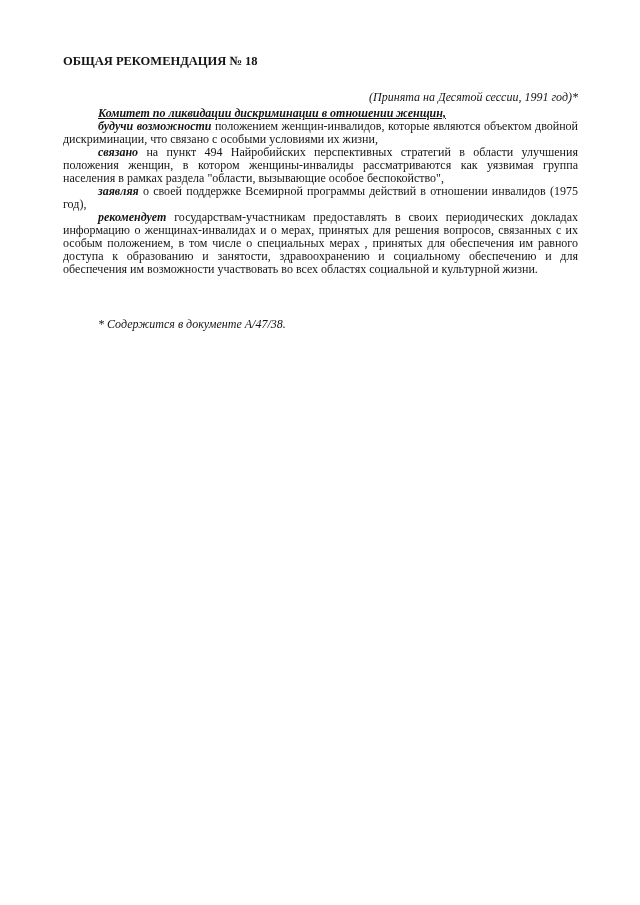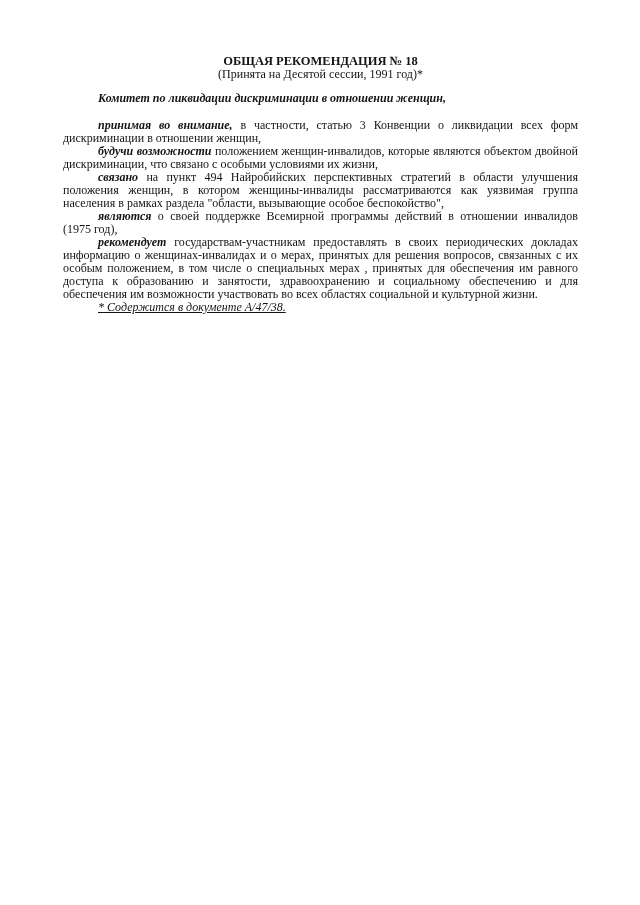--- a/index.html
+++ b/index.html
@@ -10,72 +10,73 @@
     height: 905px;
     background: #ffffff;
     padding: 55px 62px 0 63px;
     font-family: "Liberation Serif", "DejaVu Serif", serif;
     font-size: 12px;
     line-height: 13px;
     color: #141414;
     overflow: hidden;
   }
   .title {
-    text-align: center;
     font-weight: bold;
     font-size: 12.5px;
   }
   .subtitle {
-    text-align: center;
+    text-align: right;
+    font-style: italic;
+    margin-top: 23px;
   }
   .topic {
     font-style: italic;
     margin-top: 31px;
     text-indent: 35px;
   }
   .committee {
     font-weight: bold;
     font-style: italic;
-    margin-top: 11px;
+    margin-top: 3px;
     text-indent: 35px;
     text-align: justify;
+    text-decoration: underline;
   }
   .para {
     text-align: justify;
     text-indent: 35px;
   }
   .para .lead {
     font-weight: bold;
     font-style: italic;
   }
   .para-first { margin-top: 14px; }
   .para-last  { }
   .footnote {
     font-style: italic;
+    margin-top: 42px;
     text-indent: 35px;
-    text-decoration: underline;
   }
 </style>
 </head>
 <body>
 
 <div class="page">
 
   <div class="title">ОБЩАЯ РЕКОМЕНДАЦИЯ № 18</div>
   <div class="subtitle">(Принята на Десятой сессии, 1991 год)*</div>
 
 
   <p class="committee">Комитет по ликвидации дискриминации в отношении женщин,</p>
 
-  <p class="para para-first"><span class="lead">принимая во внимание,</span><span> в частности, статью 3 Конвенции о ликвидации всех форм дискриминации в отношении женщин,</span></p>
 
 
   <p class="para"><span class="lead">будучи возможности</span><span> положением женщин-инвалидов, которые являются объектом двойной дискриминации, что связано с особыми условиями их жизни,</span></p>
 
   <p class="para"><span class="lead">связано</span><span> на пункт 494 Найробийских перспективных стратегий в области улучшения положения женщин, в котором женщины-инвалиды рассматриваются как уязвимая группа населения в рамках раздела "области, вызывающие особое беспокойство",</span></p>
 
-  <p class="para"><span class="lead">являются</span><span> о своей поддержке Всемирной программы действий в отношении инвалидов (1975 год),</span></p>
+  <p class="para"><span class="lead">заявляя</span><span> о своей поддержке Всемирной программы действий в отношении инвалидов (1975 год),</span></p>
 
   <p class="para para-last"><span class="lead">рекомендует</span><span> государствам-участникам предоставлять в своих периодических докладах информацию о женщинах-инвалидах и о мерах, принятых для решения вопросов, связанных с их особым положением, в том числе о специальных мерах , принятых для обеспечения им равного доступа к образованию и занятости, здравоохранению и социальному обеспечению и для обеспечения им возможности участвовать во всех областях социальной и культурной жизни.</span></p>
 
   <p class="footnote">* Содержится в документе А/47/38.</p>
 
 </div>
 
 </body></html>

